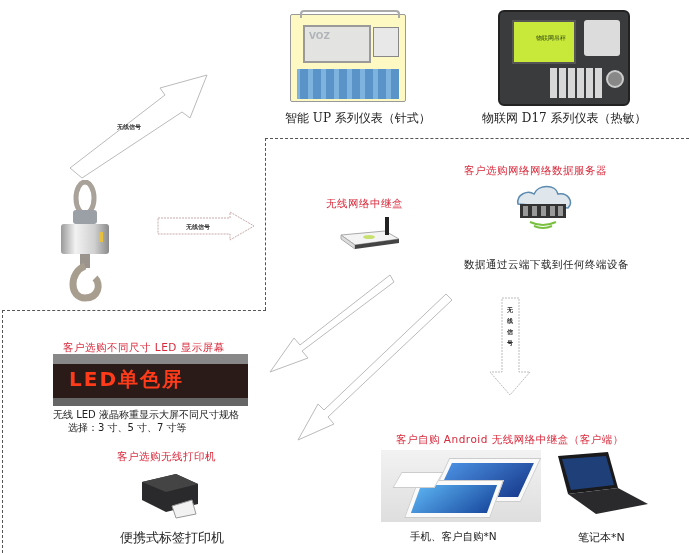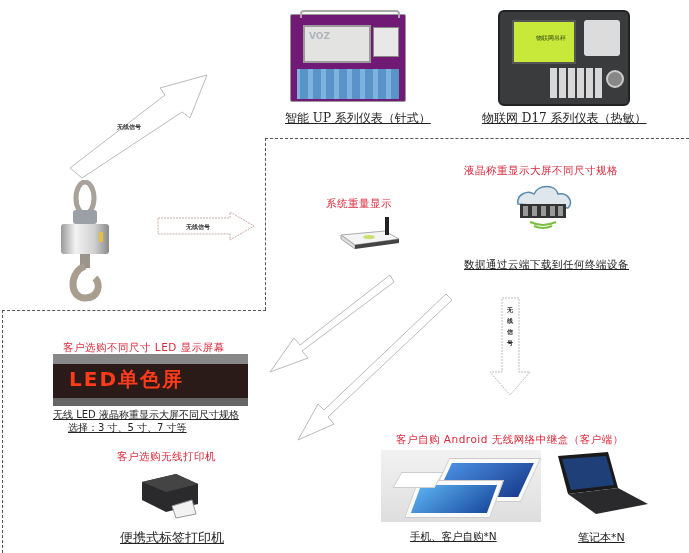--- a/index.html
+++ b/index.html
@@ -1,19 +1,19 @@
 <!DOCTYPE html>
 <html><head>
 <meta charset="utf-8">
 <style>
   html, body { margin:0; padding:0; background:#fff; }
   body { width:689px; height:553px; position:relative; overflow:hidden;
          font-family:"DejaVu Sans", sans-serif; color:#222; }
   .abs { position:absolute; }
-  .cap { font-size:11px; color:#222; white-space:nowrap;text-decoration:underline; }
+  .cap { font-size:11px; color:#222; white-space:nowrap; }
   .cap-serif { font-family:"DejaVu Serif", serif; font-size:12px; }
   .title-red { font-size:10.5px; color:#d8283a; white-space:nowrap; letter-spacing:0.5px; }
   .tiny { font-size:6px; color:#333; white-space:nowrap; font-weight:bold; }
   .dash-h { border-top:1px dashed #555; height:0; }
   .dash-v { border-left:1px dashed #555; width:0; }
 </style>
 </head>
 <body>
 
 <div class="abs dash-h" style="left:265px; top:138px; width:424px;"></div>
@@ -62,21 +62,21 @@
     </linearGradient>
   </defs>
   <ellipse cx="30" cy="18" rx="9" ry="16" fill="none" stroke="#a8a29a" stroke-width="5"></ellipse>
   <rect x="18" y="30" width="24" height="14" rx="3" fill="#9aa0a6"></rect>
   <rect x="6" y="44" width="48" height="30" rx="3" fill="url(#steel)"></rect>
   <rect x="44" y="52" width="4" height="10" fill="#e8c040"></rect>
   <rect x="25" y="74" width="10" height="14" fill="#9a948c"></rect>
   <path d="M30,86 C14,92 14,118 30,118 C44,118 46,104 40,98" fill="none" stroke="#a89e90" stroke-width="7"></path>
 </svg>
 
-<div class="abs" style="left:290px; top:14px; width:114px; height:86px; background:#701a75; border:1px solid #999; border-radius:2px;">
+<div class="abs" style="left:290px; top:14px; width:114px; height:86px; background:#fef9c3; border:1px solid #999; border-radius:2px;">
   <div class="abs" style="left:9px; top:-5px; width:96px; height:6px; border:2px solid #aaa; border-bottom:none; border-radius:4px 4px 0 0;"></div>
   <div class="abs" style="left:12px; top:10px; width:64px; height:34px; background:#e3e4e2; border:2px solid #9a9a9a;">
     <div class="abs" style="left:4px; top:4px; font-size:9px; font-weight:bold; color:#b0b4b8;">VOZ</div>
   </div>
   <div class="abs" style="left:82px; top:12px; width:24px; height:28px; background:#e8e8e8; border:1px solid #888;"></div>
   <div class="abs" style="left:6px; top:54px; width:102px; height:30px; background:#7eb3df;
        background-image:repeating-linear-gradient(90deg, transparent 0 3px, #5a93c8 3px 11px, transparent 11px 13px);"></div>
 </div>
 <div class="abs cap cap-serif" style="left:285px; top:110px;">智能 UP 系列仪表（针式）</div>
 
@@ -84,30 +84,30 @@
   <div class="abs" style="left:12px; top:8px; width:60px; height:40px; background:#c8e83a; border:2px solid #555;">
     <div class="abs" style="left:22px; top:12px; font-size:6px; color:#2a4010;">物联网吊秤</div>
   </div>
   <div class="abs" style="left:84px; top:8px; width:36px; height:36px; background:#dcdcdc; border-radius:3px;"></div>
   <div class="abs" style="left:50px; top:56px; width:52px; height:30px;
        background-image:repeating-linear-gradient(90deg, #d8d8d8 0 7px, transparent 7px 9px), repeating-linear-gradient(0deg, #3a3b3d 0 2px, transparent 2px 8px);"></div>
   <div class="abs" style="left:106px; top:58px; width:14px; height:14px; border-radius:50%; background:#888; border:2px solid #ccc;"></div>
 </div>
 <div class="abs cap cap-serif" style="left:482px; top:110px;">物联网 D17 系列仪表（热敏）</div>
 
-<div class="abs title-red" style="left:326px; top:197px;">系统重量显示</div>
+<div class="abs title-red" style="left:326px; top:197px;">无线网络中继盒</div>
 <svg class="abs" style="left:335px; top:213px" width="70" height="40">
   <polygon points="6,22 50,18 64,26 20,32" fill="#f4f4f4" stroke="#aaa"></polygon>
   <polygon points="6,22 20,32 20,36 6,26" fill="#ddd" stroke="#aaa"></polygon>
   <polygon points="20,32 64,26 64,30 20,36" fill="#444"></polygon>
   <rect x="50" y="4" width="4" height="18" fill="#222"></rect>
   <ellipse cx="34" cy="24" rx="6" ry="2" fill="#c8e070"></ellipse>
 </svg>
 
-<div class="abs title-red" style="left:464px; top:164px;">液晶称重显示大屏不同尺寸规格</div>
+<div class="abs title-red" style="left:464px; top:164px;">客户选购网络网络数据服务器</div>
 <svg class="abs" style="left:508px; top:182px" width="70" height="50">
   <path d="M10,22 C8,12 20,8 26,12 C30,2 48,2 50,12 C60,10 66,20 60,26 Z" fill="#dfe6ec" stroke="#5a8ab0" stroke-width="1.5"></path>
   <rect x="12" y="22" width="46" height="14" fill="#333"></rect>
   <g fill="#999">
       <rect x="15" y="24" width="5" height="10"></rect>
       <rect x="24" y="24" width="5" height="10"></rect>
       <rect x="33" y="24" width="5" height="10"></rect>
       <rect x="42" y="24" width="5" height="10"></rect>
       <rect x="50" y="24" width="5" height="10"></rect>
     </g>

